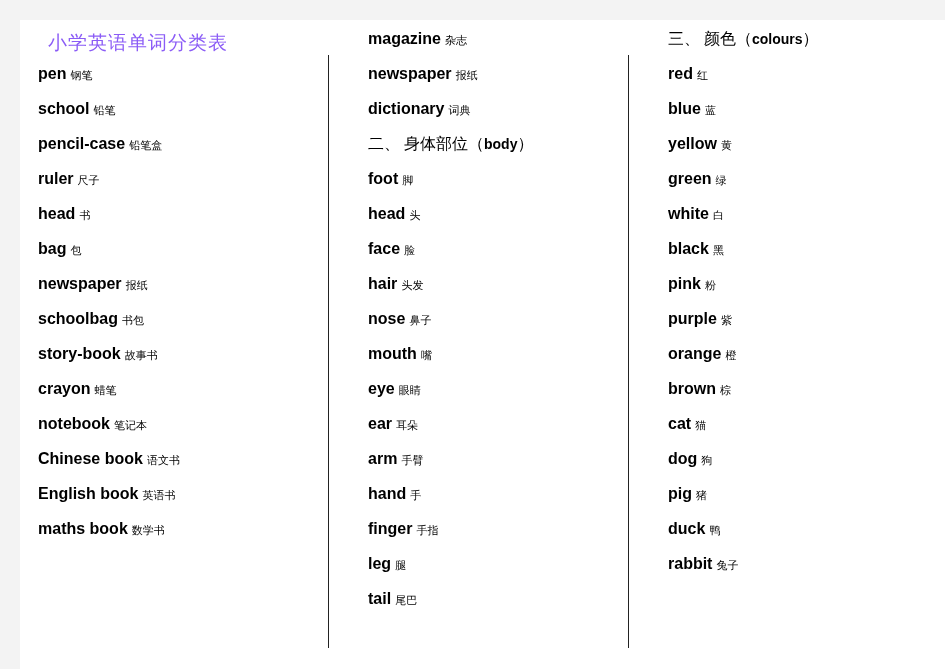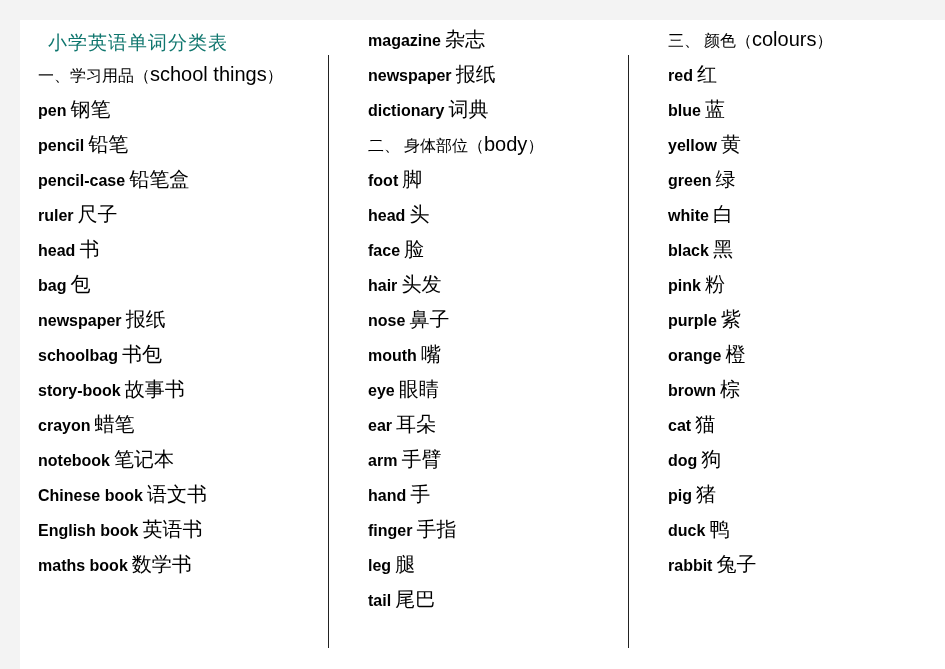--- a/index.html
+++ b/index.html
@@ -74,85 +74,84 @@
     height: 593px;
     background: #222222;
   }
   .rule-1 { left: 308px; }
   .rule-2 { left: 608px; }
 
   .doc-title {
     font-family: "Liberation Serif", serif;
     font-size: 19px;
     font-weight: 400;
-    color: #0f766e;
+    color: #8b5cf6;
     letter-spacing: 1px;
     margin: 0;
     padding: 0 0 0 28px;
     height: 35px;
     line-height: 46px;
     white-space: nowrap;
   }
 
   .section-heading {
     font-family: "Liberation Serif", serif;
     font-size: 16px;
     font-weight: 400;
     color: #000000;
     height: 35px;
     line-height: 38px;
     padding-left: 18px;
     white-space: nowrap;
   }
   .section-heading .en {
     font-family: "Liberation Sans", sans-serif;
-    font-weight: normal;
-    font-size: 20px;
+    font-weight: bold;
+    font-size: 14px;
   }
 
   .entry {
     height: 35px;
     line-height: 38px;
     padding-left: 18px;
     white-space: nowrap;
     font-size: 14.5px;
     color: #000000;
   }
   .entry .en {
     font-family: "Liberation Sans", sans-serif;
     font-weight: bold;
     font-size: 16px;
     color: #000000;
   }
   .entry .zh {
     font-family: "Liberation Serif", serif;
     font-weight: 400;
-    font-size: 20px;
+    font-size: 11px;
     color: #000000;
   }
 </style>
 </head>
 <body>
 
 <div id="page-root">
 
   <div class="margin-band-top"></div>
   <div class="margin-band-left"></div>
 
   <div class="page-sheet">
 
     <div class="col-rule rule-1"></div>
     <div class="col-rule rule-2"></div>
 
     <div class="columns">
       <div class="col col-1">
           <div class="doc-title">小学英语单词分类表</div>
-          <div class="section-heading"><span>一、学习用品（</span><span class="en">school  things</span><span>）</span></div>
           <div class="entry"><span class="en">pen</span> <span class="zh">钢笔</span></div>
-          <div class="entry"><span class="en">pencil</span> <span class="zh">铅笔</span></div>
+          <div class="entry"><span class="en">school</span> <span class="zh">铅笔</span></div>
           <div class="entry"><span class="en">pencil-case</span> <span class="zh">铅笔盒</span></div>
           <div class="entry"><span class="en">ruler</span> <span class="zh">尺子</span></div>
           <div class="entry"><span class="en">head</span> <span class="zh"> 书</span></div>
           <div class="entry"><span class="en">bag</span> <span class="zh"> 包</span></div>
           <div class="entry"><span class="en">newspaper</span> <span class="zh">报纸</span></div>
           <div class="entry"><span class="en">schoolbag</span> <span class="zh">书包</span></div>
           <div class="entry"><span class="en">story-book</span> <span class="zh">故事书</span></div>
           <div class="entry"><span class="en">crayon</span> <span class="zh">蜡笔</span></div>
           <div class="entry"><span class="en">notebook</span> <span class="zh">笔记本</span></div>
           <div class="entry"><span class="en">Chinese  book</span> <span class="zh">语文书</span></div>

